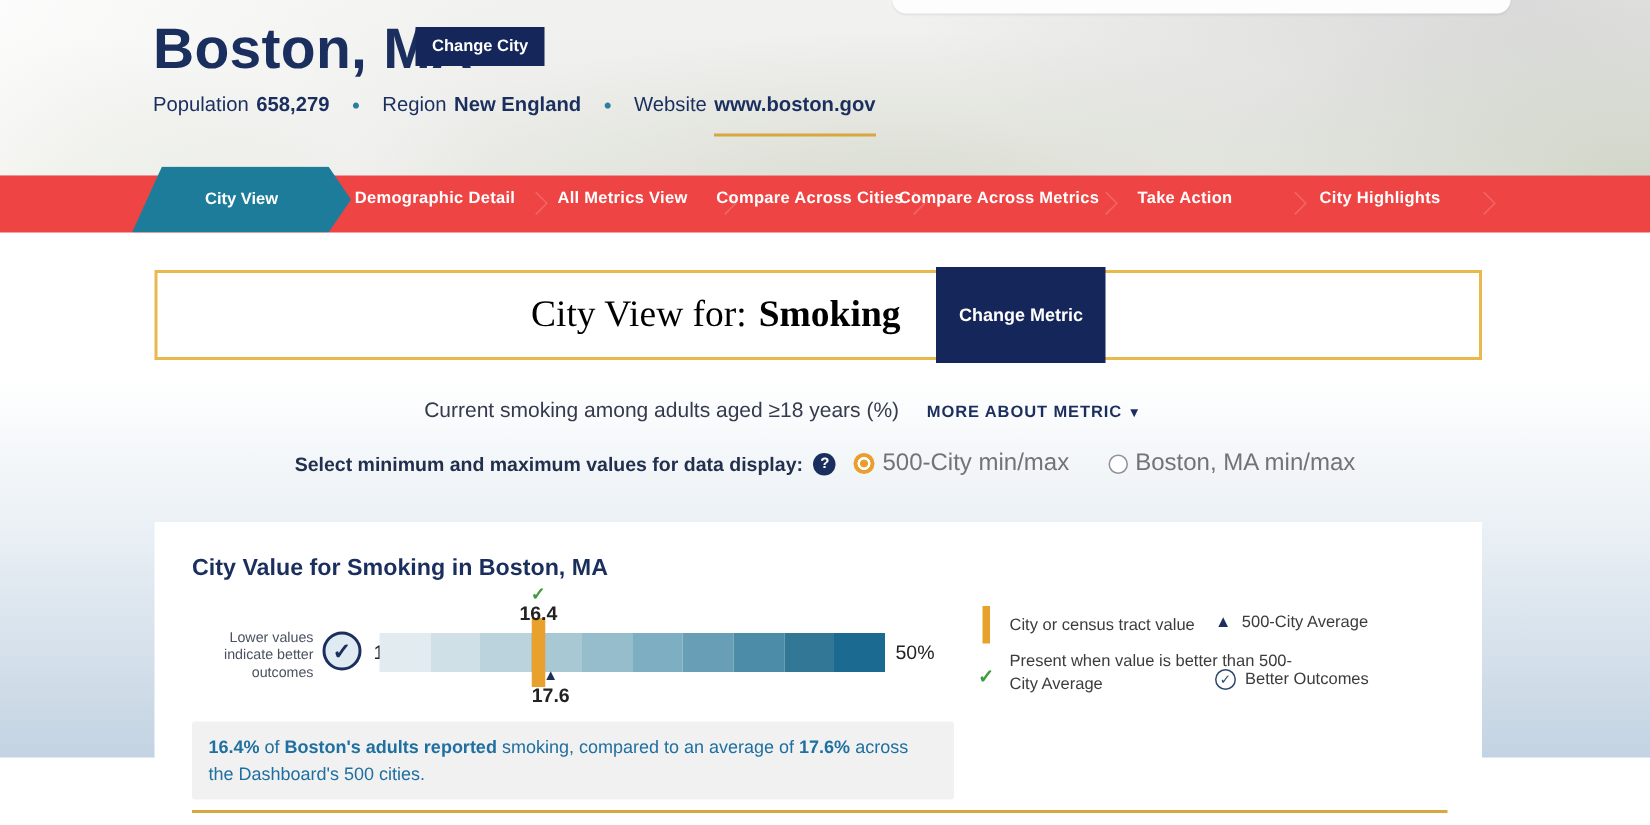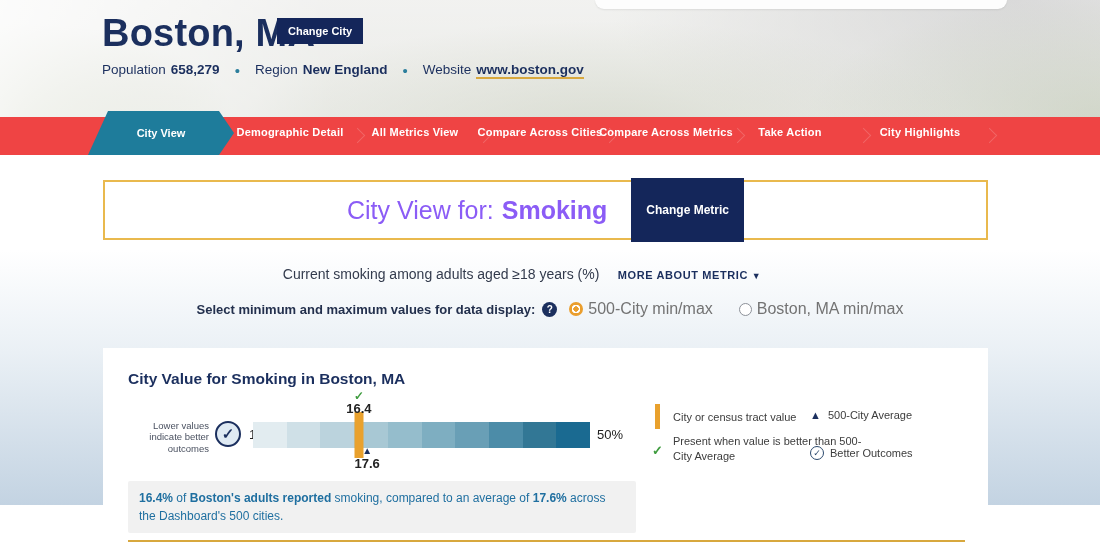--- a/index.html
+++ b/index.html
@@ -21,21 +21,21 @@
   .city-title { position:absolute; left:102px; top:12px; font-size:38px; font-weight:600;
     color:#1b2f5e; letter-spacing:0.2px; }
   .btn-navy { background:#14265a; color:#ffffff; border:none; font-family:"Liberation Sans",sans-serif;
     font-weight:bold; cursor:pointer; }
   .change-city { position:absolute; left:277px; top:18px; font-size:11px; padding:7px 11px; }
   .meta-row { position:absolute; left:102px; top:62px; font-size:13.5px; color:#1b2f5e;
     display:flex; }
   .meta-row b { margin-left:5px; }
   .meta-dot { color:#2b7e9c; font-size:15px; margin:0 15px; }
   .website-link { margin-left:5px; font-weight:bold; color:#1b2f5e; text-decoration:none;
-    border-bottom:2px solid #d8a83e; padding-bottom:0; cursor:pointer; }
+    border-bottom:2px solid #d8a83e; padding-bottom:12px; cursor:pointer; }
 
   
   .nav { position:absolute; left:0; top:117px; width:1100px; height:38px; background:#ef4444; }
   .nav-tab { position:absolute; top:0; height:30px; display:flex; align-items:center;
     color:#ffffff; font-size:11px; font-weight:bold; letter-spacing:0.2px; cursor:pointer;
     transform:translateX(-50%); white-space:nowrap; }
   .nav-tab-active { position:absolute; left:88px; top:-6px; width:146px; height:44px;
     background:#1e7c9b; color:#ffffff; font-size:11px; font-weight:bold; cursor:pointer;
     display:flex; align-items:center; justify-content:center;
     clip-path:polygon(20px 0%, calc(100% - 15px) 0%, 100% 50%, calc(100% - 15px) 100%, 0% 100%); }
@@ -43,21 +43,21 @@
     border-top:1px solid rgba(255,255,255,0.18); border-right:1px solid rgba(255,255,255,0.18);
     transform:rotate(45deg); }
 
   
   .band { position:absolute; left:0; top:250px; width:1100px; height:255px;
     background:linear-gradient(180deg, #ffffff 0%, #eaf0f5 40%, #c3d3e2 100%); }
 
   
   .metric-banner { position:absolute; left:103px; top:180px; width:885px; height:60px;
     background:#ffffff; border:2px solid #e9b94e; display:flex; align-items:center; justify-content:center; }
-  .banner-text { font-size:25px; color:#8b5cf6; }
+  .banner-text { font-size:25px; color:#000000;font-family:Liberation Serif, serif; }
   .banner-metric { font-weight:bold; margin-left:8px; }
   .change-metric { font-size:12px; padding:25px 15px; margin-left:24px; }
 
   
   .desc-row { position:absolute; left:0; top:265px; width:1044px; text-align:center; }
   .desc-text { font-size:14px; color:#333b4d; }
   .more-metric { font-size:11px; font-weight:bold; color:#1b2f5e; letter-spacing:0.6px;
     margin-left:14px; cursor:pointer; }
   .more-caret { font-size:9px; color:#1b2f5e; }
 

